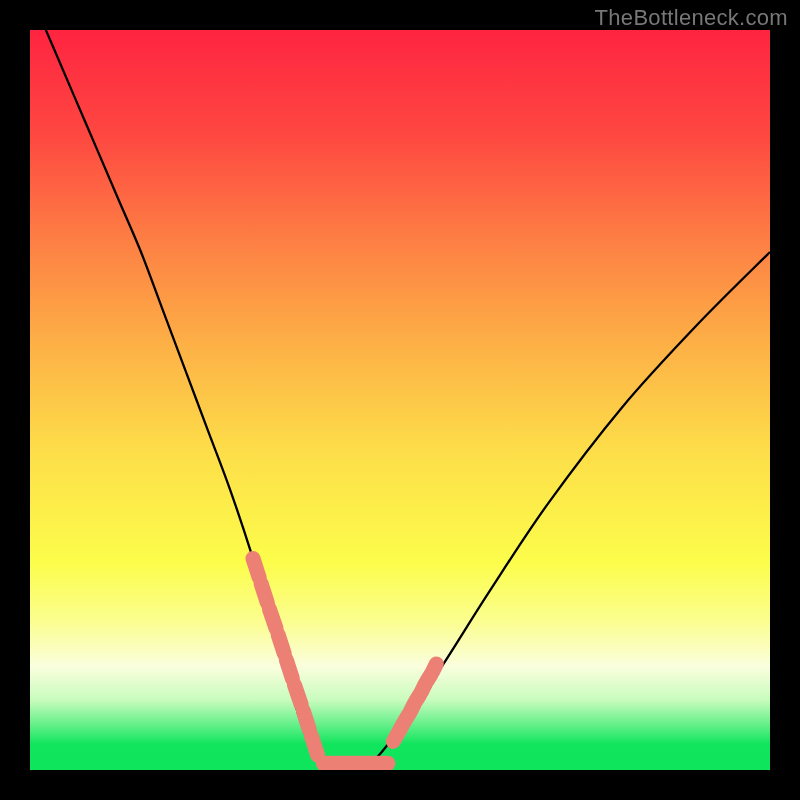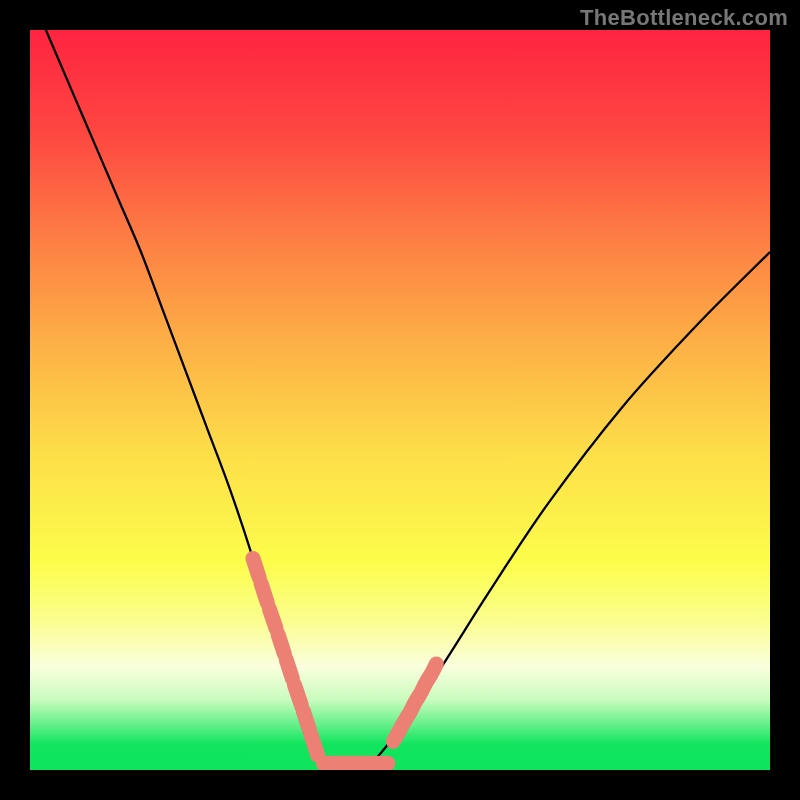--- a/index.html
+++ b/index.html
@@ -40,21 +40,21 @@
     top: 0;
     width: 740px;
     height: 740px;
   }
   .watermark {
     position: absolute;
     top: 5px;
     right: 12px;
     color: #777;
     font-size: 22px;
-    font-weight: 700;
+    font-weight: 400;
     letter-spacing: 0.3px;
   }
 </style>
 </head>
 <body>
 
 <div class="frame">
 
   <div class="plot-area">
     <svg class="gradient-bg" viewBox="0 0 740 740" preserveAspectRatio="none">

